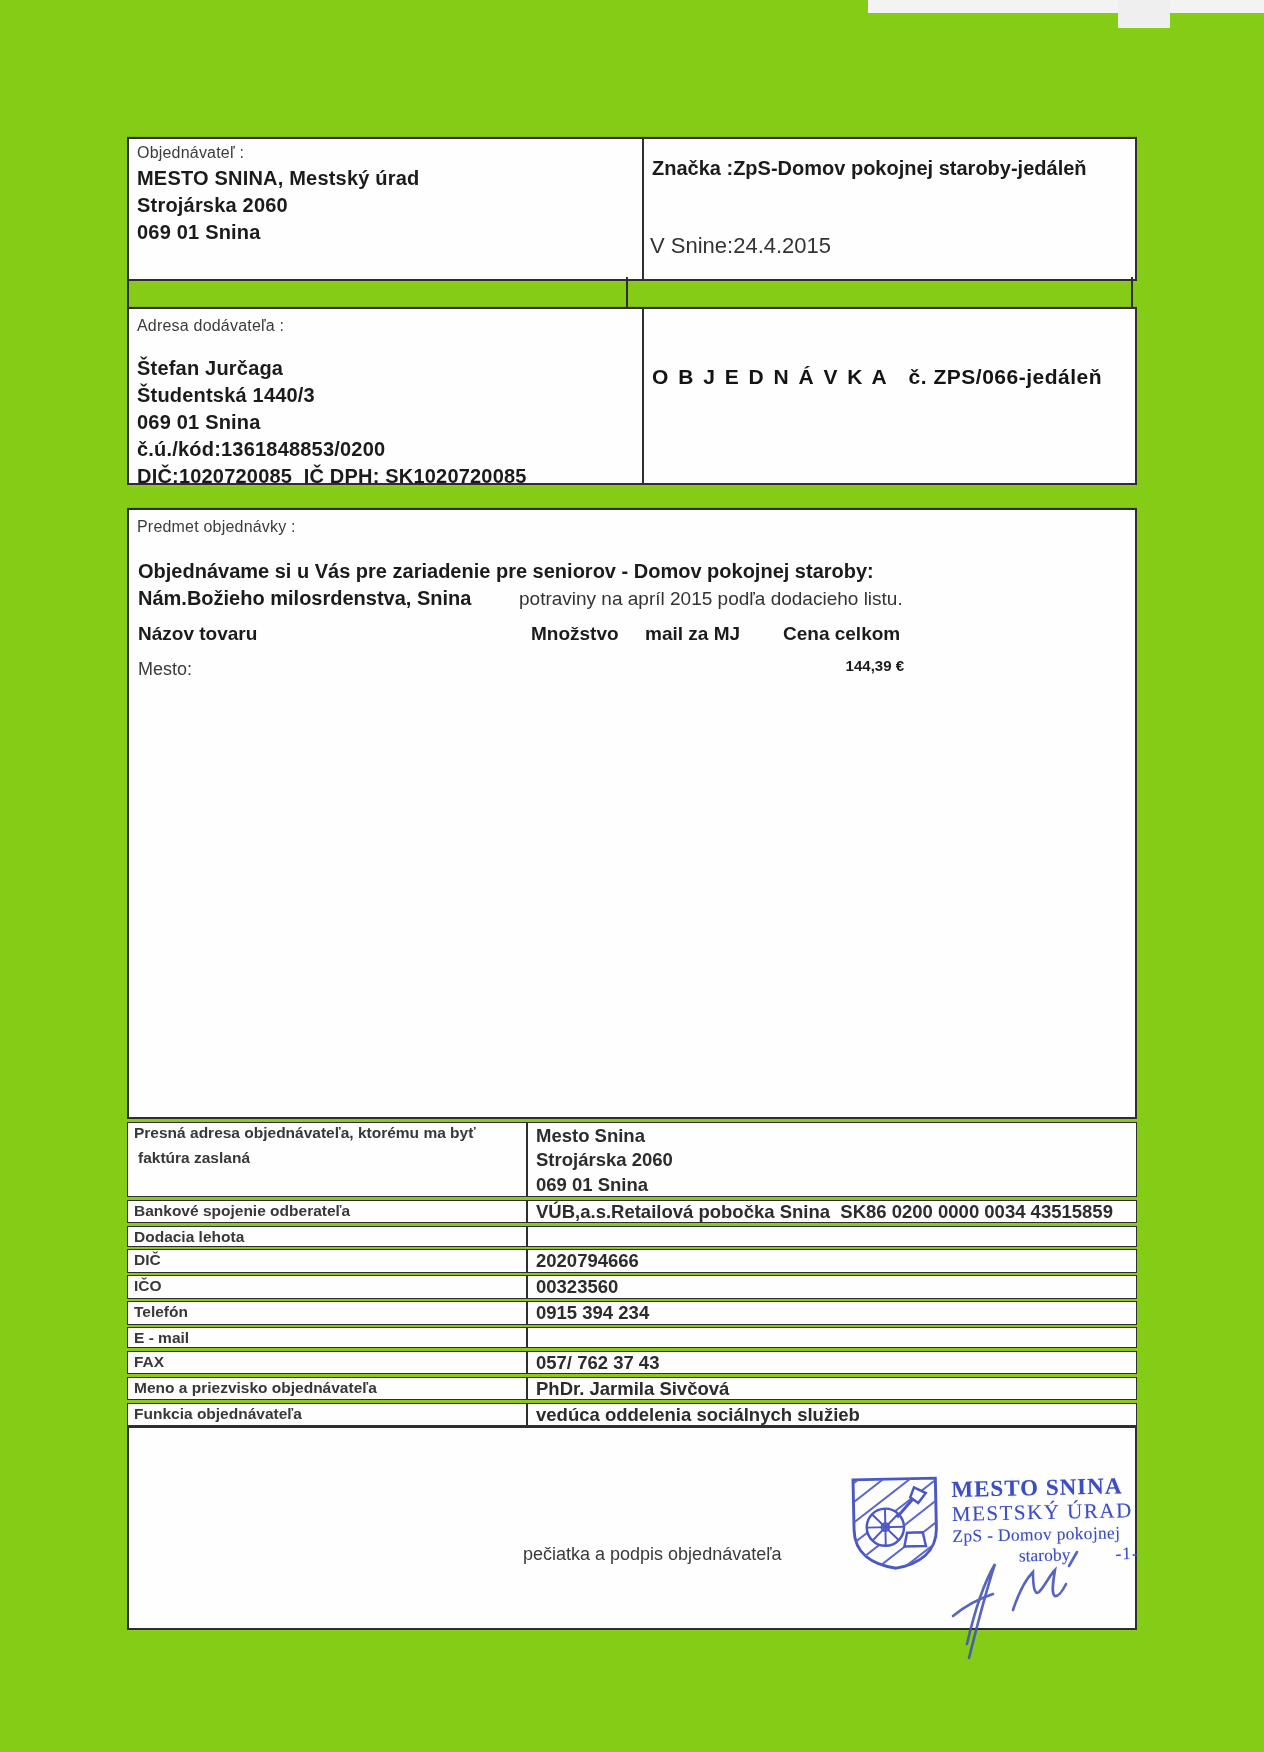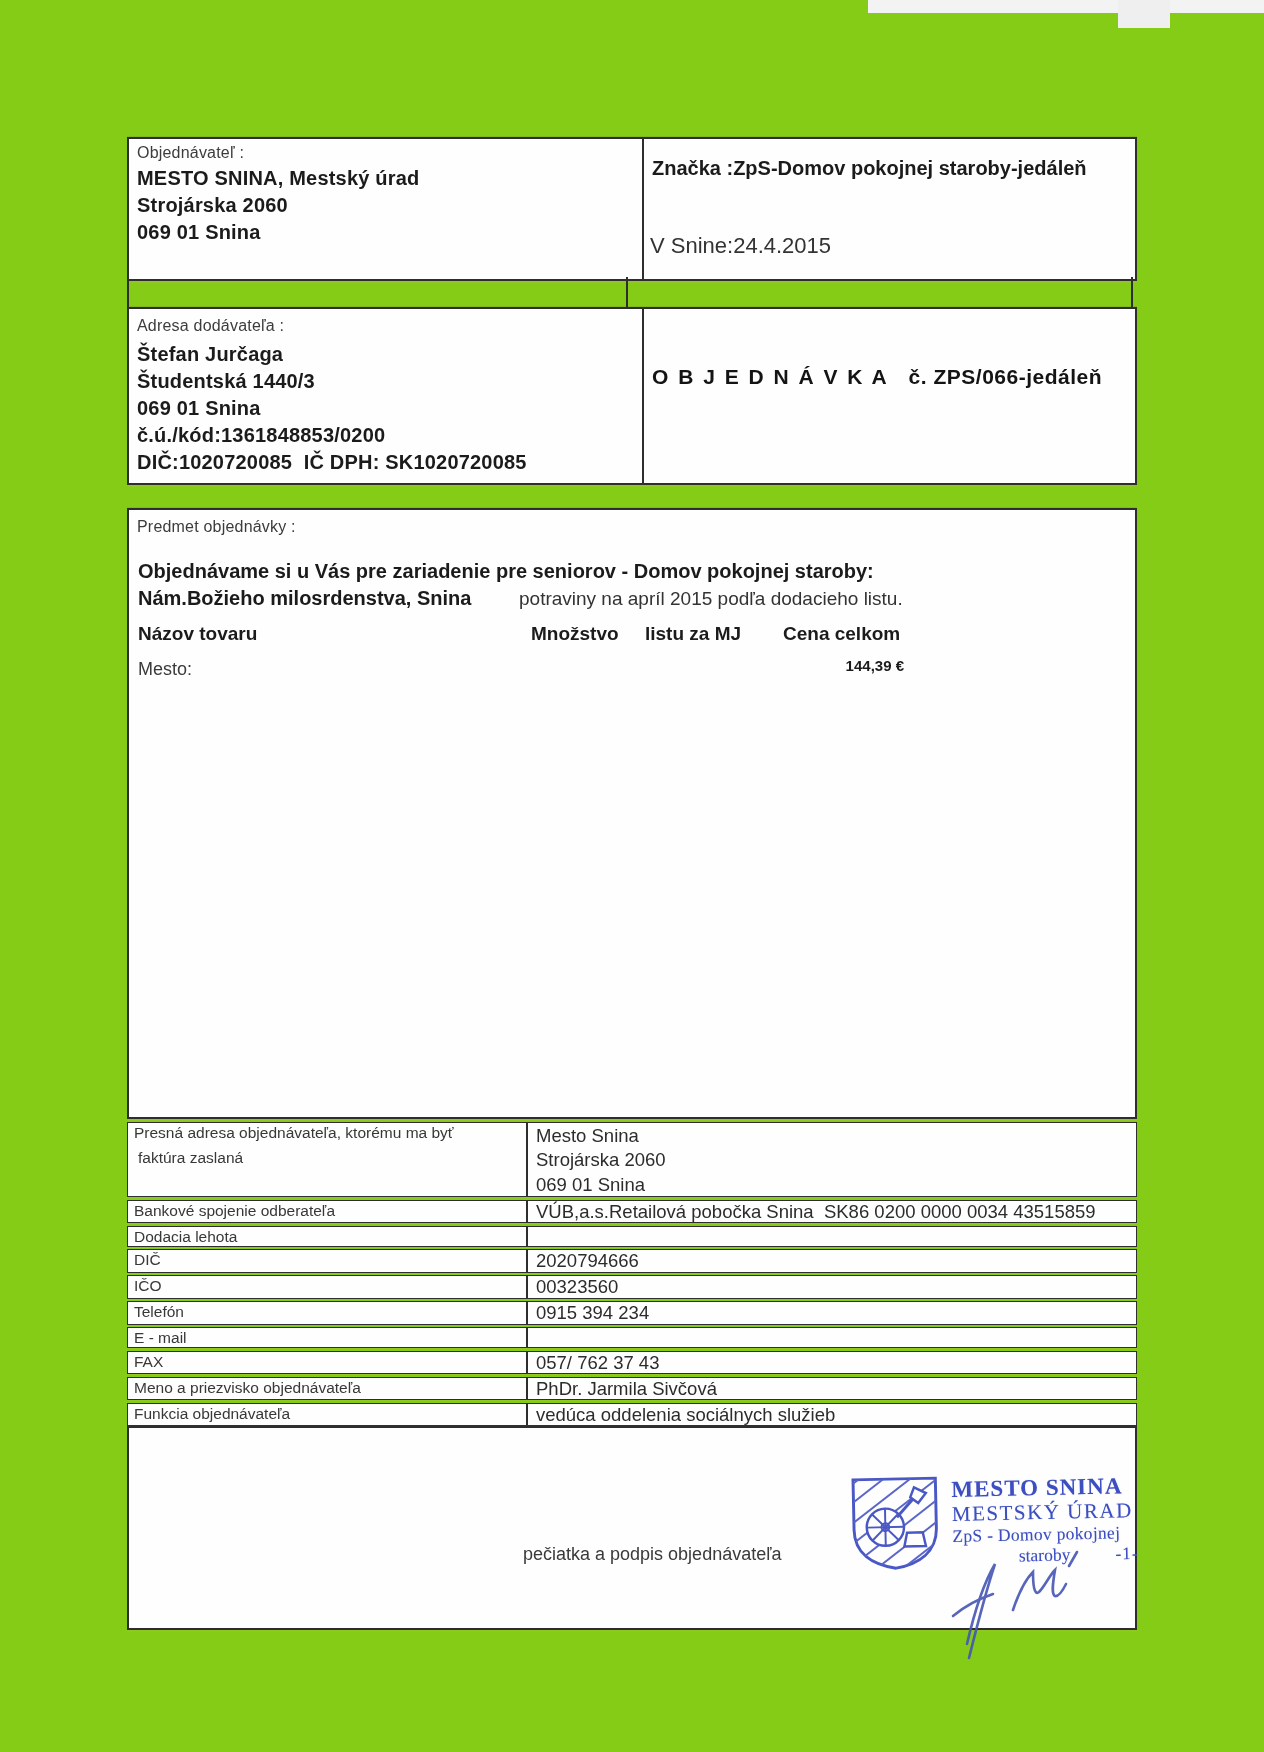--- a/index.html
+++ b/index.html
@@ -27,38 +27,38 @@
   .znacka{position:absolute;left:8px;top:18px;font-size:20px;font-weight:bold;color:#1b1b1b;}
   .dateline{position:absolute;left:6px;top:94px;font-size:22px;color:#333;}
 
   
   .conn{position:absolute;width:2px;top:277px;height:30px;background:#2e2e2e;}
   .c1{left:127px;} .c2{left:626px;} .c3{left:1131px;}
 
   
   .box2{top:307px;height:174px;}
   .box2 .cell-left{padding:8px 8px 0 8px;}
-  .box2 .small-label{margin-bottom:6px;}
+  .box2 .small-label{margin-bottom:20px;}
   .order-title{position:absolute;left:8px;top:56px;font-size:21px;font-weight:bold;color:#141414;}
   .order-title .spaced{letter-spacing:2px;}
   .order-title .num{margin-left:14px;letter-spacing:.5px;}
 
   
   .box3{top:508px;height:607px;}
   .box3 .small-label{position:absolute;left:8px;top:8px;}
   .intro-bold{position:absolute;left:9px;top:50px;font-size:20px;font-weight:bold;color:#1b1b1b;}
   .loc-bold{position:absolute;left:9px;top:77px;font-size:20px;font-weight:bold;color:#1b1b1b;}
   .period-note{position:absolute;left:390px;top:78px;font-size:19px;color:#333;}
   .colhead{position:absolute;top:113px;font-size:19px;font-weight:bold;color:#1b1b1b;}
   .h-name{left:9px;} .h-qty{left:402px;} .h-unit{left:516px;} .h-total{left:654px;}
   .sum-label{position:absolute;left:9px;top:149px;font-size:18px;color:#3a3a3a;}
   .sum-value{position:absolute;right:231px;top:147px;font-size:15px;font-weight:bold;color:#1b1b1b;}
 
   
-  .dtable{position:absolute;left:127px;top:1122px;width:1010px;}
+  .dtable{position:absolute;left:127px;top:1122px;width:1010px;font-weight:bold;}
   .drow{display:flex;border:1.5px solid #2e2e2e;margin-bottom:2.5px;background:#fefefe;
         box-shadow:0 1px 0 rgba(205,185,70,.2);}
   .dlabel{width:386px;border-right:2px solid #2e2e2e;padding:1px 6px 0 6px;
           font-size:15.5px;color:#383838;}
   .dvalue{flex:1;padding:0 8px;font-size:18.5px;color:#2c2c2c;line-height:21.5px;}
   .addr .dvalue{line-height:24.4px;padding-top:1px;}
   .addr{height:73px;}
   .lab2{padding-left:4px;padding-top:7px;}
   .u{text-decoration:underline;}
 
@@ -118,21 +118,21 @@
     </div>
   </section>
 
   <section class="box box3">
     <div class="small-label">Predmet objednávky :</div>
     <div class="intro-bold">Objednávame si u Vás pre zariadenie pre seniorov - Domov pokojnej staroby:</div>
     <div class="loc-bold">Nám.Božieho milosrdenstva, Snina</div>
     <div class="period-note">potraviny na apríl 2015 podľa dodacieho listu.</div>
     <div class="colhead h-name">Názov tovaru</div>
     <div class="colhead h-qty">Množstvo</div>
-    <div class="colhead h-unit">listu za MJ</div>
+    <div class="colhead h-unit">mail za MJ</div>
     <div class="colhead h-total">Cena celkom</div>
     <div class="sum-label">Mesto:</div>
     <div class="sum-value">144,39 €</div>
   </section>
 
   <div class="dtable">
     <div class="drow addr">
       <div class="dlabel">
         <div>Presná adresa objednávateľa, ktorému ma byť</div>
         <div class="lab2">faktúra zaslaná</div>

